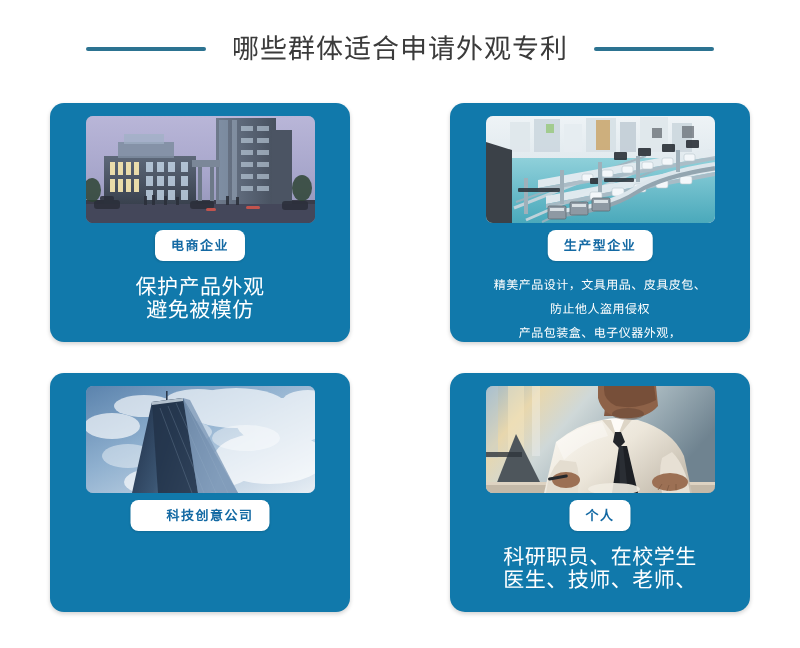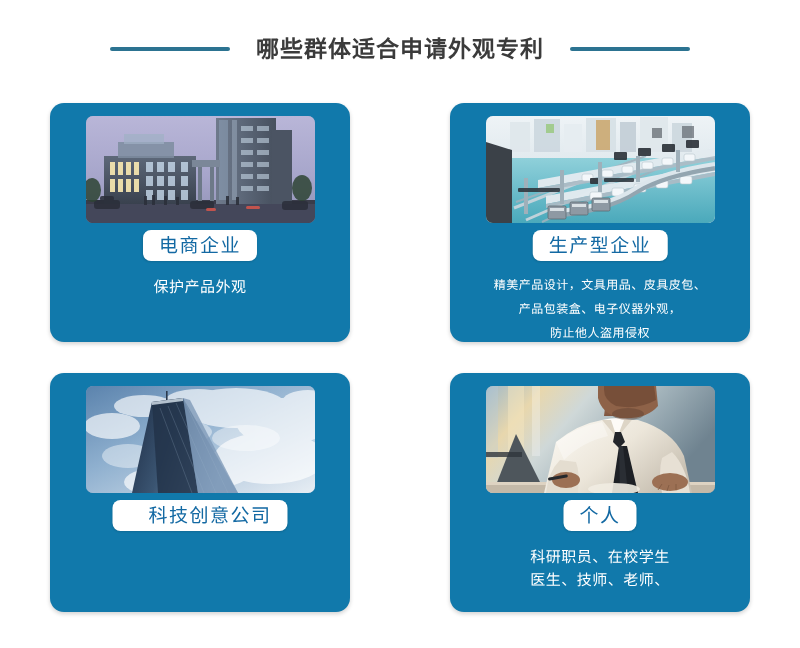--- a/index.html
+++ b/index.html
@@ -36,22 +36,22 @@
     gap: 26px;
   }
   .rule {
     width: 120px;
     height: 4px;
     background: #2c7391;
     border-radius: 2px;
     flex: 0 0 auto;
   }
   .page-title {
-    font-size: 23px;
-    font-weight: bold;
+    font-size: 27px;
+    font-weight: normal;
     color: #3b3b3b;
     letter-spacing: 1px;
     white-space: nowrap;
     line-height: 1;
     text-align: center;
   }
 
   
   .grid {
     position: absolute;
@@ -99,37 +99,37 @@
     background: #ffffff;
     border-radius: 8px;
     display: flex;
     align-items: center;
     justify-content: center;
     padding: 0 16px;
     box-sizing: border-box;
     box-shadow: 0 1px 2px rgba(0, 0, 0, 0.12);
   }
   .pill-text {
-    font-size: 19px;
-    font-weight: normal;
+    font-size: 13px;
+    font-weight: bold;
     color: #1369a3;
     letter-spacing: 1.5px;
     white-space: nowrap;
     line-height: 1;
   }
 
   
   .desc {
     position: absolute;
     top: 172px;
     left: 10px;
     width: 280px;
     text-align: center;
     color: #ffffff;
-    font-size: 15px;
+    font-size: 21px;
     line-height: 23px;
     letter-spacing: 0.5px;
   }
   .desc.wide {
     top: 170px;
     left: 6px;
     width: 288px;
     font-size: 12px;
     line-height: 24px;
   }
@@ -243,20 +243,21 @@
             <ellipse cx="6" cy="74" rx="9" ry="12"></ellipse>
             <ellipse cx="216" cy="72" rx="10" ry="13"></ellipse>
           </g>
         </svg>
       </div>
       <div class="pill" style="background: rgb(255, 255, 255);">
         <span class="pill-text" style="color: rgb(19, 105, 163);">电商企业</span>
       </div>
       <div class="desc" style="color: rgb(255, 255, 255);">
         <span class="line">保护产品外观</span>
+        <span class="line">避免被模仿</span>
       </div>
     </div>
 
     <div class="card c1" style="background: rgb(17, 121, 171);">
       <div class="photo">
         <svg viewBox="0 0 229 107" preserveAspectRatio="none" aria-hidden="true">
           <defs>
             <linearGradient id="fwall" x1="0" y1="0" x2="0" y2="1">
               <stop offset="0%" stop-color="#eef3f6"></stop>
               <stop offset="100%" stop-color="#cfdde4"></stop>
@@ -351,22 +352,22 @@
             <rect x="32" y="72" width="42" height="4" rx="1"></rect>
             <rect x="118" y="62" width="30" height="4" rx="1"></rect>
           </g>
         </svg>
       </div>
       <div class="pill" style="background: rgb(255, 255, 255);">
         <span class="pill-text" style="color: rgb(19, 105, 163);">生产型企业</span>
       </div>
       <div class="desc wide" style="color: rgb(255, 255, 255);">
         <span class="line">精美产品设计，文具用品、皮具皮包、</span>
+        <span class="line">防止他人盗用侵权</span>
         <span class="line">产品包装盒、电子仪器外观，</span>
-        <span class="line">防止他人盗用侵权</span>
       </div>
     </div>
 
     <div class="card c2" style="background: rgb(17, 121, 171);">
       <div class="photo">
         <svg viewBox="0 0 229 107" preserveAspectRatio="none" aria-hidden="true">
           <defs>
             <linearGradient id="sky3" x1="0" y1="0" x2="1" y2="1">
               <stop offset="0%" stop-color="#5b83ad"></stop>
               <stop offset="40%" stop-color="#8fb0cf"></stop>
@@ -412,21 +413,21 @@
 
           <rect x="80" y="5" width="1.6" height="9" fill="#2b3a4e"></rect>
           <path d="M66 16 L97 12 L97 15 L66 19 Z" fill="#d7e3ee" opacity="0.8"></path>
         </svg>
       </div>
       <div class="pill" style="background: rgb(255, 255, 255); padding-left: 36px;">
         <span class="pill-text" style="color: rgb(19, 105, 163);">科技创意公司</span>
       </div>
     </div>
 
-    <div class="card c3" style="background: rgb(17, 121, 171);">
+    <div class="card c3" style="background: rgb(17, 121, 171); border-radius: 15px;">
       <div class="photo">
         <svg viewBox="0 0 229 107" preserveAspectRatio="none" aria-hidden="true">
           <defs>
             <linearGradient id="bg4" x1="0" y1="0" x2="1" y2="0.4">
               <stop offset="0%" stop-color="#9fb9c9"></stop>
               <stop offset="22%" stop-color="#e8d7ad"></stop>
               <stop offset="42%" stop-color="#cfd8d8"></stop>
               <stop offset="70%" stop-color="#9fb0b8"></stop>
               <stop offset="100%" stop-color="#6f8390"></stop>
             </linearGradient>

